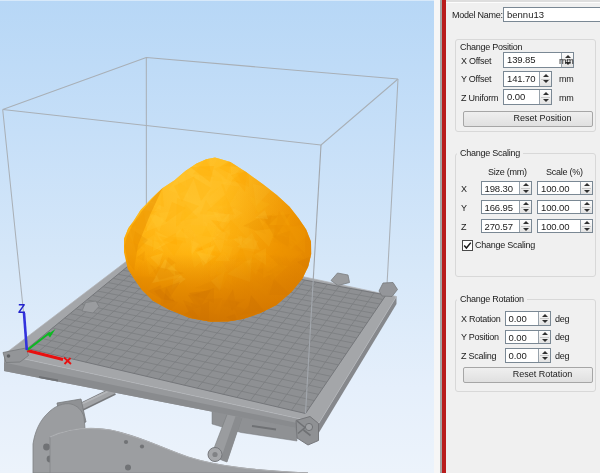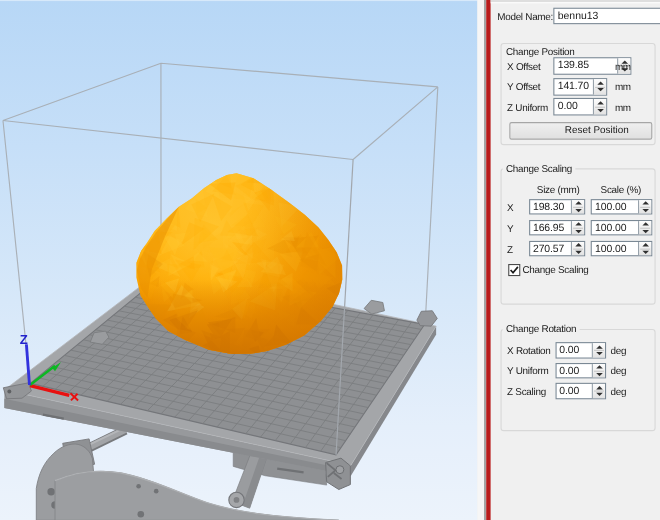--- a/index.html
+++ b/index.html
@@ -419,30 +419,31 @@
     <div class="gt lb" style="left:11px;top:294px;">Change Rotation</div>
     <div class="lb" style="left:15px;top:313.5px;">X Rotation</div>
     <div class="spin" style="left:58.5px;top:311px;width:46px;height:14.5px;">
       <span class="tx">0.00</span>
       <span class="btns">
         <i class="up" style="top:1.5px;"></i>
         <i class="dn" style="bottom:1.5px;"></i>
       </span>
     </div>
     <div class="lb" style="left:109px;top:313.5px;">deg</div>
-    <div class="lb" style="left:15px;top:332px;">Y Uniform</div>
+    <div class="lb" style="left:15px;top:332px;">Y Position</div>
     <div class="spin" style="left:58.5px;top:329.5px;width:46px;height:14.5px;">
       <span class="tx">0.00</span>
       <span class="btns">
         <i class="up" style="top:1.5px;"></i>
         <i class="dn" style="bottom:1.5px;"></i>
       </span>
     </div>
     <div class="lb" style="left:109px;top:332px;">deg</div>
     <div class="lb" style="left:15px;top:350.5px;">Z Scaling</div>
     <div class="spin" style="left:58.5px;top:348px;width:46px;height:14.5px;">
       <span class="tx">0.00</span>
       <span class="btns">
         <i class="up" style="top:1.5px;"></i>
         <i class="dn" style="bottom:1.5px;"></i>
       </span>
     </div>
     <div class="lb" style="left:109px;top:350.5px;">deg</div>
+    <div class="btn" style="left:17px;top:367px;width:130px;height:15.5px;line-height:13.5px;">Reset Rotation</div>
   </div>
 </body></html>

